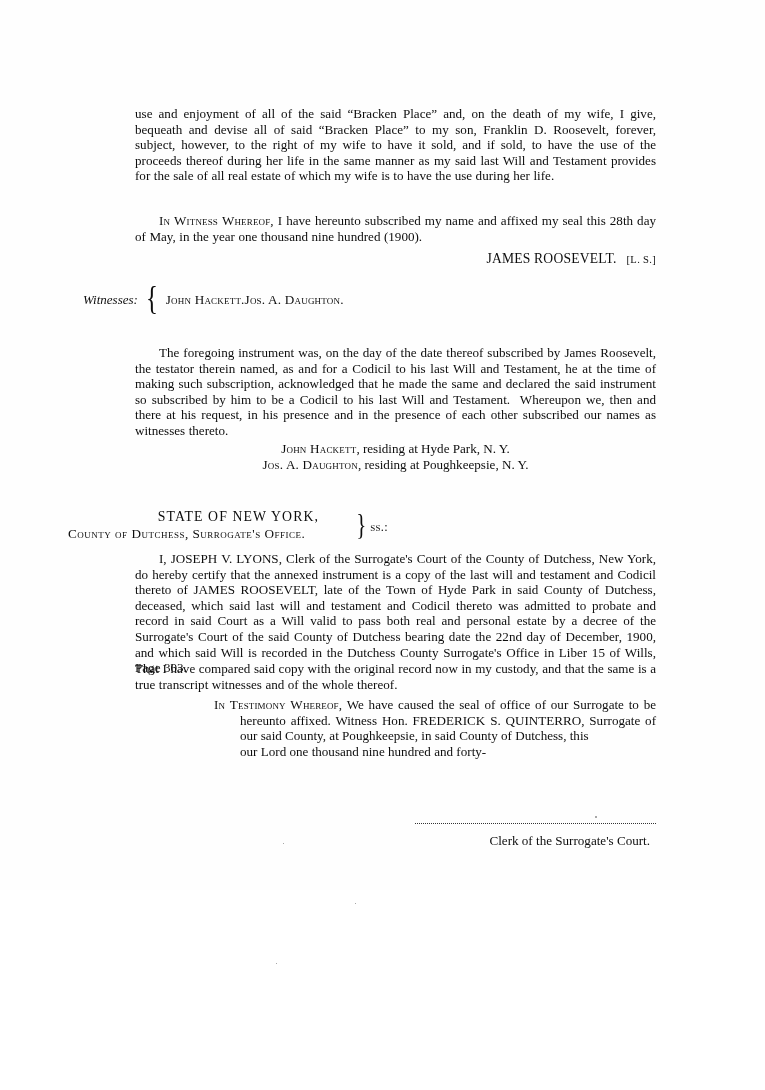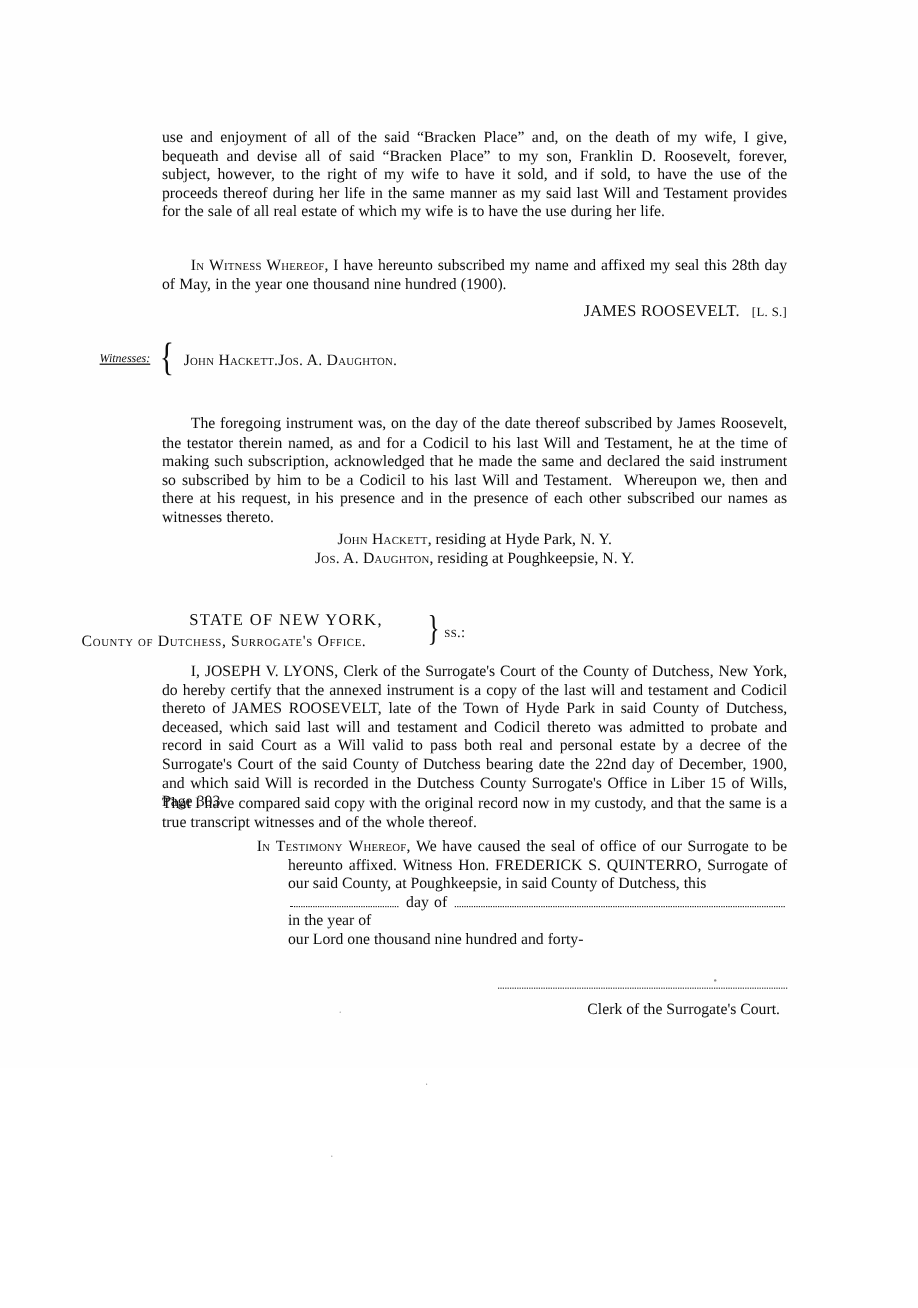--- a/index.html
+++ b/index.html
@@ -73,23 +73,22 @@
   #witnesses {
     position: absolute;
     left: 83px;
     top: 283px;
     display: flex;
     align-items: center;
     font-size: 13px;
   }
   #witnesses .wlabel {
     font-style: italic;
-    font-size: 10px;
+    font-size: 13px;
     padding-right: 6px;
-    text-decoration: underline;
   }
   #witnesses .brace {
     font-size: 33px;
     line-height: 30px;
     font-family: "Liberation Serif", serif;
     transform: scaleX(0.75);
     padding: 0 1px 3px 0;
   }
   #witnesses .names {
     display: flex;
@@ -271,21 +270,20 @@
   <div class="col" id="para-certify">
     <p class="body indent">I, JOSEPH V. LYONS, Clerk of the Surrogate's Court of the County of Dutchess, New York, do hereby certify that the annexed instrument is a copy of the last will and testament and Codicil thereto of JAMES ROOSEVELT, late of the Town of Hyde Park in said County of Dutchess, deceased, which said last will and testament and Codicil thereto was admitted to probate and record in said Court as a Will valid to pass both real and personal estate by a decree of the Surrogate's Court of the said County of Dutchess bearing date the 22nd day of December, 1900, and which said Will is recorded in the Dutchess County Surrogate's Office in Liber 15 of Wills, Page 303.</p>
   </div>
 
   <div class="col" id="para-compared">
     <p class="body">That I have compared said copy with the original record now in my custody, and that the same is a true transcript witnesses and of the whole thereof.</p>
   </div>
 
   <div id="testimony">
     <p class="hang"><span class="sc">In Testimony Whereof,</span><span> We have caused the seal of office of our Surrogate to be hereunto affixed. Witness Hon. FREDERICK S. QUINTERRO, Surrogate of our said County, at Poughkeepsie, in said County of Dutchess, this</span></p>
-    <p class="sub" id="blank-line-row"><span class="dots-short"></span> <span>day of</span> <span class="dots-long"></span> <span>in the year of</span></p>
     <p class="sub" id="lord-line">our Lord one thousand nine hundred and forty-</p>
   </div>
 
   <div id="clerk-sig">
     <div id="clerk-rule"></div>
     <div id="clerk-label">Clerk of the Surrogate's Court.</div>
   </div>
 
   <div class="speck" style="left:595px; top:816px; width:2px; height:2px;"></div>
   <div class="speck" style="left:283px; top:843px; width:1px; height:1px;"></div>

